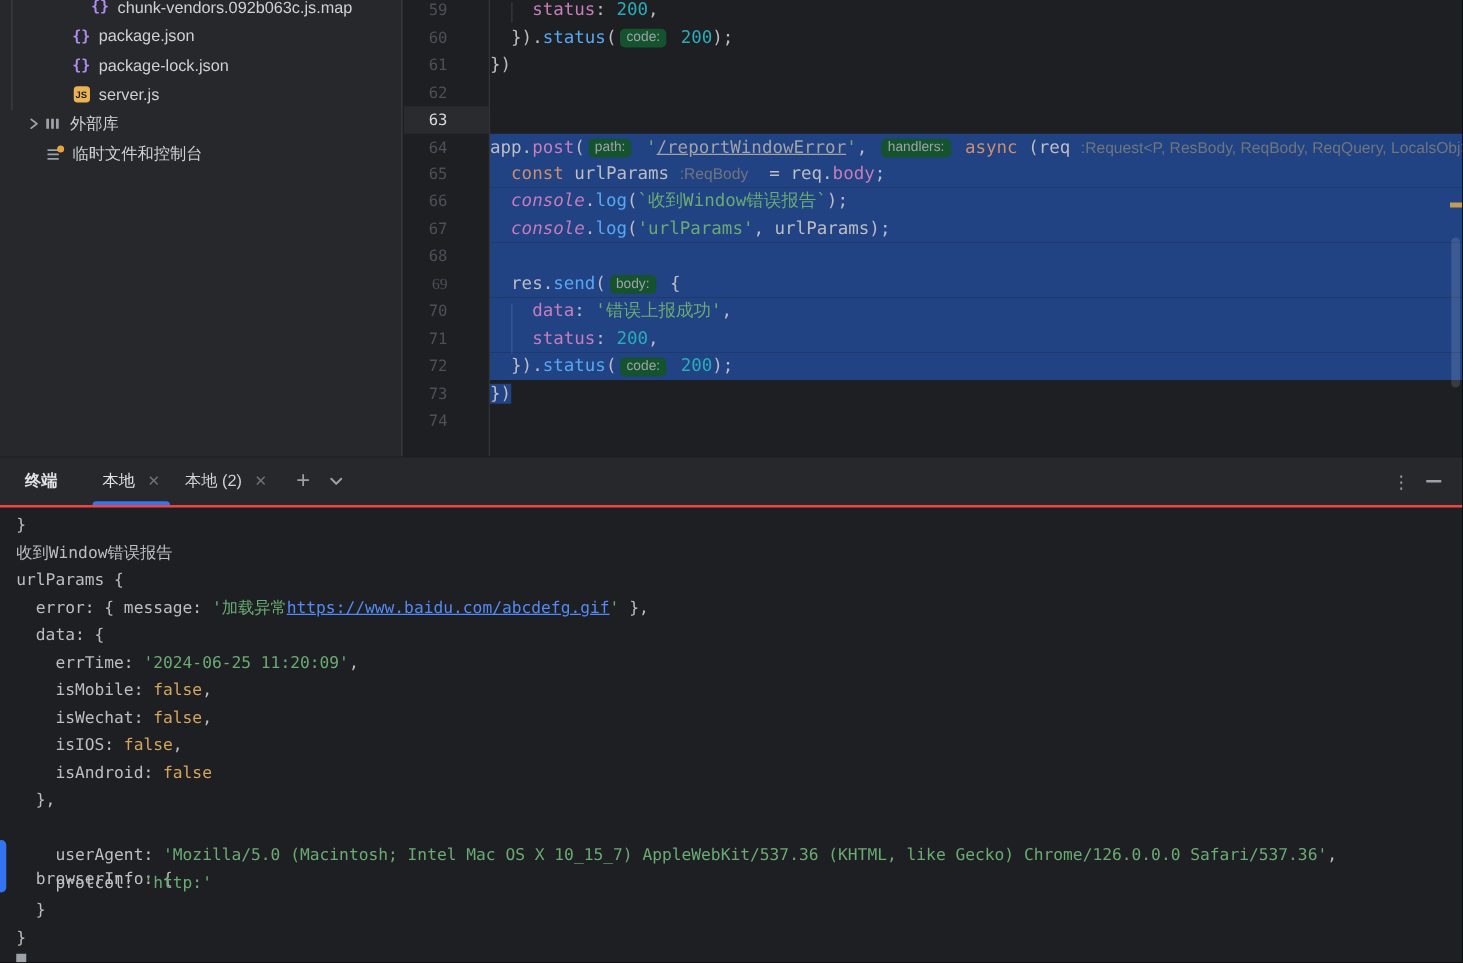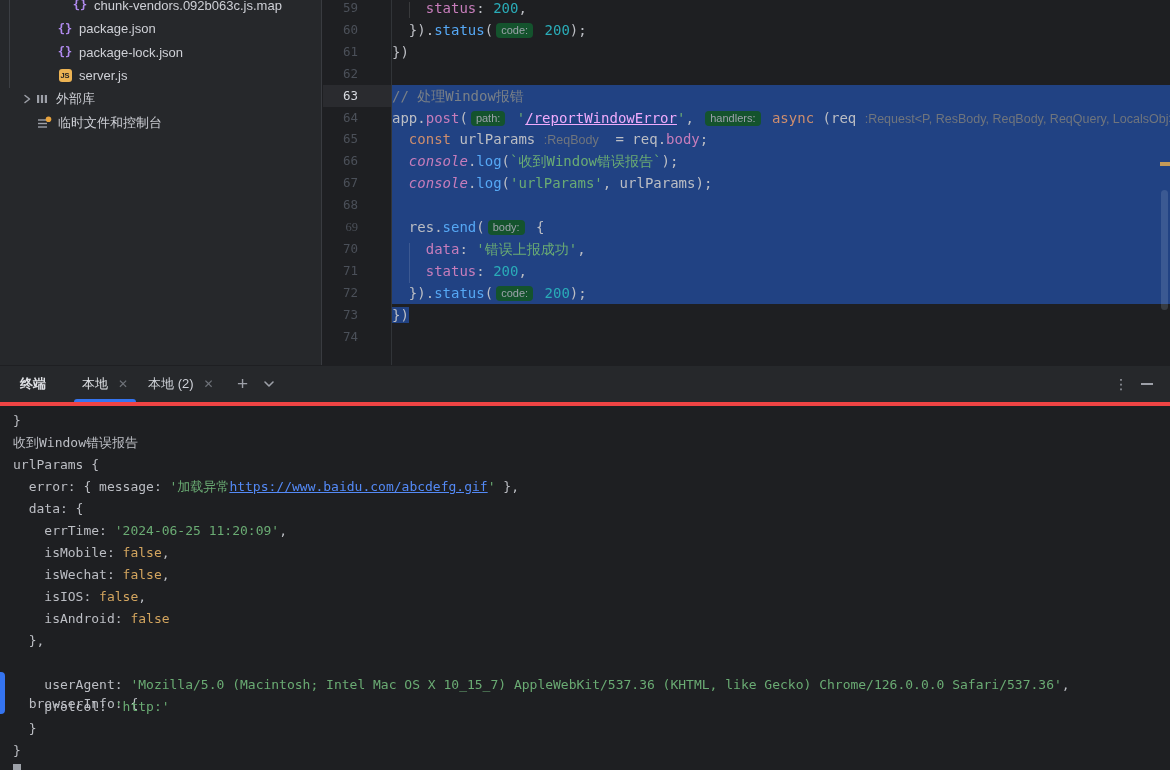--- a/index.html
+++ b/index.html
@@ -47,37 +47,37 @@
     font-family:"DejaVu Sans Mono",monospace; font-size:14px; white-space:pre; color:#bcbec4;
   }
   .code-row.sel { background:#214283; }
   .code-row .selwrap { background:#214283; }
   .pl { color:#bcbec4; }
   .kw { color:#cf8e6d; }
   .fn { color:#56a8f5; }
   .prop { color:#c77dbb; }
   .propi { color:#c77dbb; font-style:italic; }
   .str { color:#6aab73; }
-  .stru { color:#f0abfc; text-decoration:underline; }
+  .stru { color:#a3a3a3; text-decoration:underline; }
   .num { color:#2aacb8; }
   .cm { color:#7a8087; }
   .inlay {
     display:inline-block; background:#14532d; color:#9da2ab;
     font-family:"Liberation Sans",sans-serif; font-size:11px; line-height:15px;
     border-radius:4px; padding:0 5px; margin:0 3px; vertical-align:1px;
   }
   .itype { color:#70757d; font-family:"Liberation Sans",sans-serif; font-size:12.5px; }
   .indent-guide { position:absolute; width:1px; background:rgba(255,255,255,0.12); }
   #warn-mark { position:absolute; right:0; top:162px; width:10px; height:4px; background:#c49a58; }
   #editor-scroll-thumb { position:absolute; right:2px; top:190px; width:7px; height:120px; border-radius:4px; background:rgba(180,195,215,0.18); }
 
   
   #terminal-header {
     position:absolute; left:0; top:366px; width:100%; height:40px;
-    background:#26282b; border-bottom:4px solid #ef4444;
+    background:#26282b; border-bottom:2px solid #ef4444;
     display:flex; align-items:stretch;
   }
   #terminal-title { align-self:center; font-size:13px; font-weight:bold; color:#dfe1e5; padding:0 26px 0 20px; }
   .term-tab { position:relative; display:flex; align-items:center; padding:0 10px; cursor:pointer; }
   .term-tab .tab-label { font-size:13px; color:#cfd2d8; }
   .term-tab.active .tab-label { color:#dfe1e5; }
   .term-tab.active::after { content:""; position:absolute; left:2px; right:2px; bottom:0; height:3px; border-radius:3px 3px 0 0; background:#3574f0; }
   .tab-close { margin-left:10px; color:#6f737a; font-size:12px; line-height:12px; cursor:pointer; }
   .hdr-btn { align-self:center; color:#9da0a8; display:flex; align-items:center; justify-content:center; width:26px; height:26px; cursor:pointer; }
   #new-tab-btn { font-size:19px; font-weight:300; margin-left:6px; }
@@ -179,21 +179,20 @@
         <div class="gutter-row" style="top: 281.7px;">72</div>
         <div class="gutter-row" style="top: 303.6px;">73</div>
         <div class="gutter-row" style="top: 325.5px; padding-left: 20px;">74</div>
       </div>
     <div id="gutter-border"></div>
     <div id="code-area">
         <div class="code-row" style="top: -3px;"><span class="pl">    </span><span class="prop">status</span><span class="pl">: </span><span class="num">200</span><span class="pl">,</span></div>
         <div class="code-row" style="top: 18.9px;"><span class="pl">  }).</span><span class="fn">status</span><span class="pl">(</span><span class="inlay">code:</span><span class="pl"> </span><span class="num">200</span><span class="pl">);</span></div>
         <div class="code-row" style="top: 40.8px;"><span class="pl">})</span></div>
         <div class="code-row" style="top: 62.7px;"></div>
-        <div class="code-row sel" style="top: 84.6px;"><span class="cm">// 处理Window报错</span></div>
         <div class="code-row sel" style="top: 106.5px;"><span class="pl">app.</span><span class="prop">post</span><span class="pl">(</span><span class="inlay">path:</span><span class="pl"> </span><span class="str">'</span><span class="stru">/reportWindowError</span><span class="str">'</span><span class="pl">, </span><span class="inlay">handlers:</span><span class="pl"> </span><span class="kw">async</span><span class="pl"> (req </span><span class="itype">:Request&lt;P, ResBody, ReqBody, ReqQuery, LocalsObj&gt;</span></div>
         <div class="code-row sel" style="top: 128.4px;"><span class="pl">  </span><span class="kw">const</span><span class="pl"> urlParams </span><span class="itype">:ReqBody</span><span class="pl">  = req.</span><span class="prop">body</span><span class="pl">;</span></div>
         <div class="code-row sel" style="top: 150.3px;"><span class="pl">  </span><span class="propi">console</span><span class="pl">.</span><span class="fn">log</span><span class="pl">(</span><span class="str">`收到Window错误报告`</span><span class="pl">);</span></div>
         <div class="code-row sel" style="top: 172.2px;"><span class="pl">  </span><span class="propi">console</span><span class="pl">.</span><span class="fn">log</span><span class="pl">(</span><span class="str">'urlParams'</span><span class="pl">, urlParams);</span></div>
         <div class="code-row sel" style="top: 194.1px;"></div>
         <div class="code-row sel" style="top: 216px;"><span class="pl">  res.</span><span class="fn">send</span><span class="pl">(</span><span class="inlay">body:</span><span class="pl"> {</span></div>
         <div class="code-row sel" style="top: 237.9px;"><span class="pl">    </span><span class="prop">data</span><span class="pl">: </span><span class="str">'错误上报成功'</span><span class="pl">,</span></div>
         <div class="code-row sel" style="top: 259.8px;"><span class="pl">    </span><span class="prop">status</span><span class="pl">: </span><span class="num">200</span><span class="pl">,</span></div>
         <div class="code-row sel" style="top: 281.7px;"><span class="pl">  }).</span><span class="fn">status</span><span class="pl">(</span><span class="inlay">code:</span><span class="pl"> </span><span class="num">200</span><span class="pl">);</span></div>
         <div class="code-row" style="top: 303.6px;"><span class="selwrap"><span class="pl">})</span></span></div>

